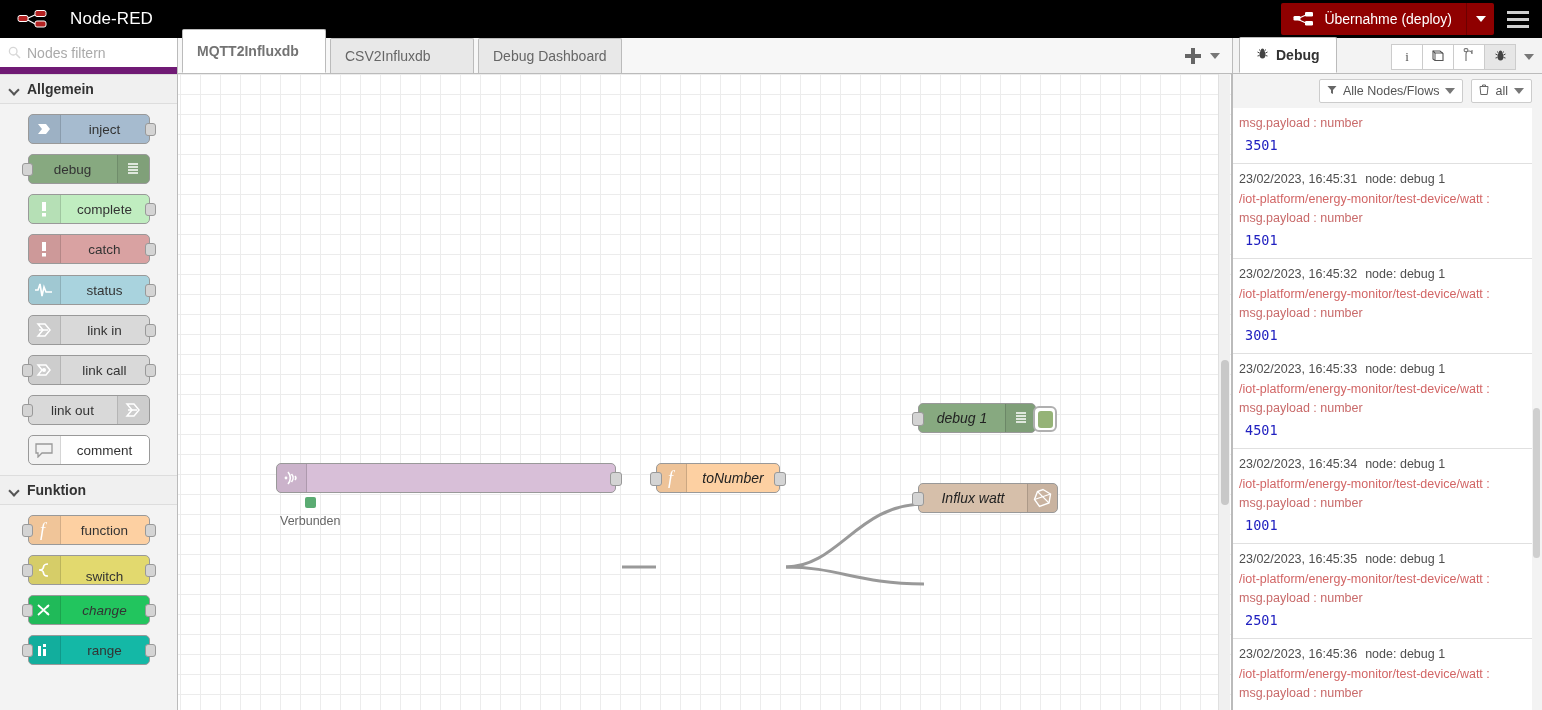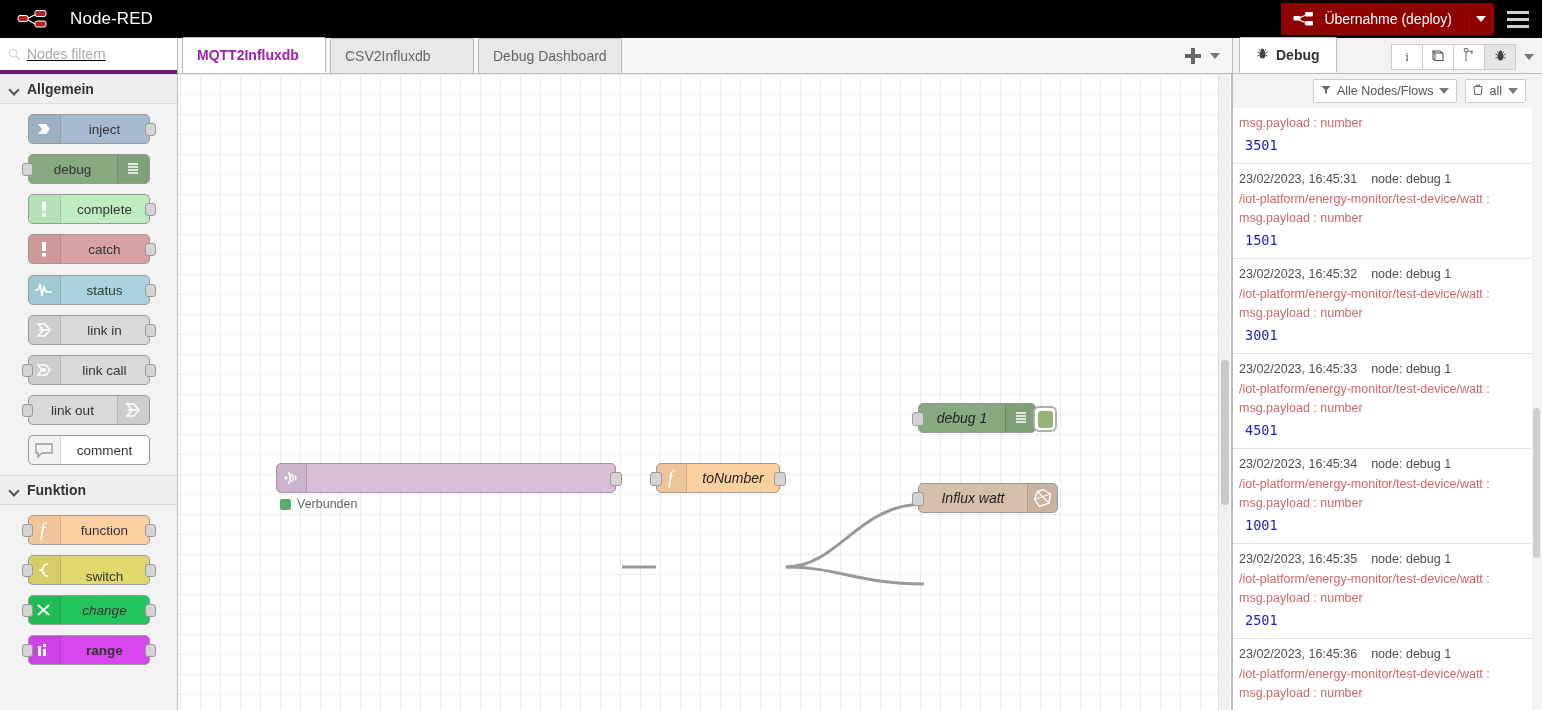--- a/index.html
+++ b/index.html
@@ -43,22 +43,22 @@
     align-items: center; justify-content: center; gap: 4px; cursor: pointer;
   }
   .hamburger i { display: block; width: 22px; height: 3px; background: #d0d0d0; }
 
   
   .palette {
     position: absolute; top: 38px; left: 0; width: 178px; height: 672px;
     background: #f3f3f3; border-right: 1px solid #bbb; overflow: hidden;
   }
   .palette-search {
-    height: 36px; background: #fff; border-bottom: 4px solid #701a75;
-    display: flex; align-items: center; padding: 0 8px; gap: 6px; text-decoration: underline;
+    height: 36px; background: #fff; border-bottom: 7px solid #701a75;
+    display: flex; align-items: center; padding: 0 8px; gap: 6px;
   }
   .search-ic { width: 13px; height: 13px; display: block; opacity: .55; }
   .search-ph { color: #aaa; font-size: 14px; }
   .pal-cat {
     height: 30px; background: #f0f0f0; border-bottom: 1px solid #ddd;
     border-top: 1px solid #ddd;
     display: flex; align-items: center; gap: 8px; padding-left: 10px;
     font-weight: bold; font-size: 14px; color: #333; cursor: pointer;
   }
   .chev { width: 9px; height: 9px; position: relative; }
@@ -99,22 +99,22 @@
     display: flex; align-items: flex-end;
   }
   .wtab {
     height: 35px; padding: 0 14px; display: flex; align-items: center;
     font-size: 14px; color: #666; background: #e8e8e8;
     border: 1px solid #bbb; border-bottom: none; margin-left: 4px;
     border-radius: 2px 2px 0 0; cursor: pointer; min-width: 144px;
     justify-content: flex-start;
   }
   .wtab.active {
-    background: #fff; color: #a21caf; font-weight: bold;
-    height: 36px; border-bottom: 1px solid #fff;
+    background: #fff; color: #737373; font-weight: bold;
+    height: 44px; border-bottom: 1px solid #fff;
   }
   .tab-actions { margin-left: auto; display: flex; align-items: center; gap: 6px; padding: 0 12px 6px 0; }
   .plus-btn {
     width: 22px; height: 22px; position: relative; cursor: pointer;
   }
   .plus-btn::before, .plus-btn::after {
     content: ''; position: absolute; background: #666;
   }
   .plus-btn::before { left: 9px; top: 3px; width: 4px; height: 16px; }
   .plus-btn::after  { left: 3px; top: 9px; width: 16px; height: 4px; }
@@ -196,36 +196,36 @@
   .rs-icons { margin-left: auto; display: flex; align-items: center; gap: 0; padding-bottom: 3px; padding-right: 8px; }
   .rs-ibtn {
     width: 32px; height: 26px; border: 1px solid #ccc; margin-left: -1px;
     background: #fff; display: flex; align-items: center; justify-content: center;
     cursor: pointer;
   }
   .rs-ibtn.active { background: #e6e6e6; }
   .rs-more { margin-left: 8px; }
   .rs-toolbar {
     height: 34px; display: flex; align-items: center; justify-content: flex-end;
-    gap: 8px; padding: 0 16px; background: #f3f3f3;
+    gap: 8px; padding: 0 10px; background: #f3f3f3;
   }
   .rs-sel {
     height: 24px; display: flex; align-items: center; gap: 6px;
     border: 1px solid #ccc; background: #fff; padding: 0 7px;
     font-size: 12.5px; color: #555; border-radius: 2px; cursor: pointer;
   }
   .rs-msgs {
     flex: 1; background: #f3f3f3; overflow: hidden; position: relative;
     padding-right: 10px;
   }
   .msg {
     background: #fff; border-bottom: 1px solid #e0e0e0;
     padding: 6px 8px 8px 6px; font-size: 12.5px; line-height: 19.5px;
   }
-  .msg-meta { color: #4e4e4e; display: flex; gap: 14px; }
+  .msg-meta { color: #4e4e4e; display: flex; gap: 8px; }
   .msg-topic { color: #d26565; word-break: break-all; }
   .msg-prop { color: #c96a6a; }
   .msg-val {
     color: #2020c0; font-family: "DejaVu Sans Mono", monospace;
     font-size: 13.5px; padding-left: 6px; padding-top: 2px;
   }
   .rs-scroll {
     position: absolute; right: 1px; top: 0; width: 9px; bottom: 0;
     background: #f3f3f3;
   }
@@ -412,21 +412,21 @@
               <svg width="18" height="18" viewBox="0 0 18 18">
                 <path d="M3 4 L14 14 M3 14 L14 4" fill="none" stroke="#fff" stroke-width="1.7"></path>
                 <path d="M11 13 l3 1 -1 -3" fill="#fff"></path>
                 <path d="M11 5 l3 -1 -1 3" fill="#fff"></path>
               </svg>
             </span>
             <span class="pn-label">change</span>
             <span class="pn-port in"></span>
             <span class="pn-port out"></span>
           </div>
-          <div class="pal-node" style="background: #d946ef; font-weight: bold;">
+          <div class="pal-node" style="background: #14b8a6;">
             <span class="pn-icon ">
               <svg width="18" height="18" viewBox="0 0 18 18">
                 <rect x="3" y="5" width="3" height="10" fill="#fff"></rect>
                 <rect x="8" y="3" width="3" height="3" fill="#fff"></rect>
                 <rect x="8" y="8" width="3" height="7" fill="#fff"></rect>
               </svg>
             </span>
             <span class="pn-label">range</span>
             <span class="pn-port in"></span>
             <span class="pn-port out"></span>
@@ -469,21 +469,21 @@
               <g fill="none" stroke="#fff" stroke-width="1.6">
                 <path d="M6 4 a9 9 0 0 1 0 12"></path>
                 <path d="M9.5 6 a6 6 0 0 1 0 8"></path>
                 <path d="M13 8 a3 3 0 0 1 0 4"></path>
               </g>
               <circle cx="4" cy="10" r="1.4" fill="#fff"></circle>
             </svg>
           </span>
           <span class="port out"></span>
         </div>
-        <div class="node-status" style="left: 102px; top: 423px;">
+        <div class="node-status" style="left: 102px; top: 423px; flex-direction: column;">
           <span class="dot"></span>
           <span>Verbunden</span>
         </div>
         <div class="fnode" style="left: 478px; top: 389px; width: 124px; background: rgb(253, 208, 162);">
           <span class="fn-ic left">
             <svg width="14" height="20" viewBox="0 0 14 20">
               <text x="3" y="16" font-family="Liberation Serif, serif" font-style="italic" font-size="18" fill="#fff">f</text>
             </svg>
           </span>
           <span class="fn-label">toNumber</span>

